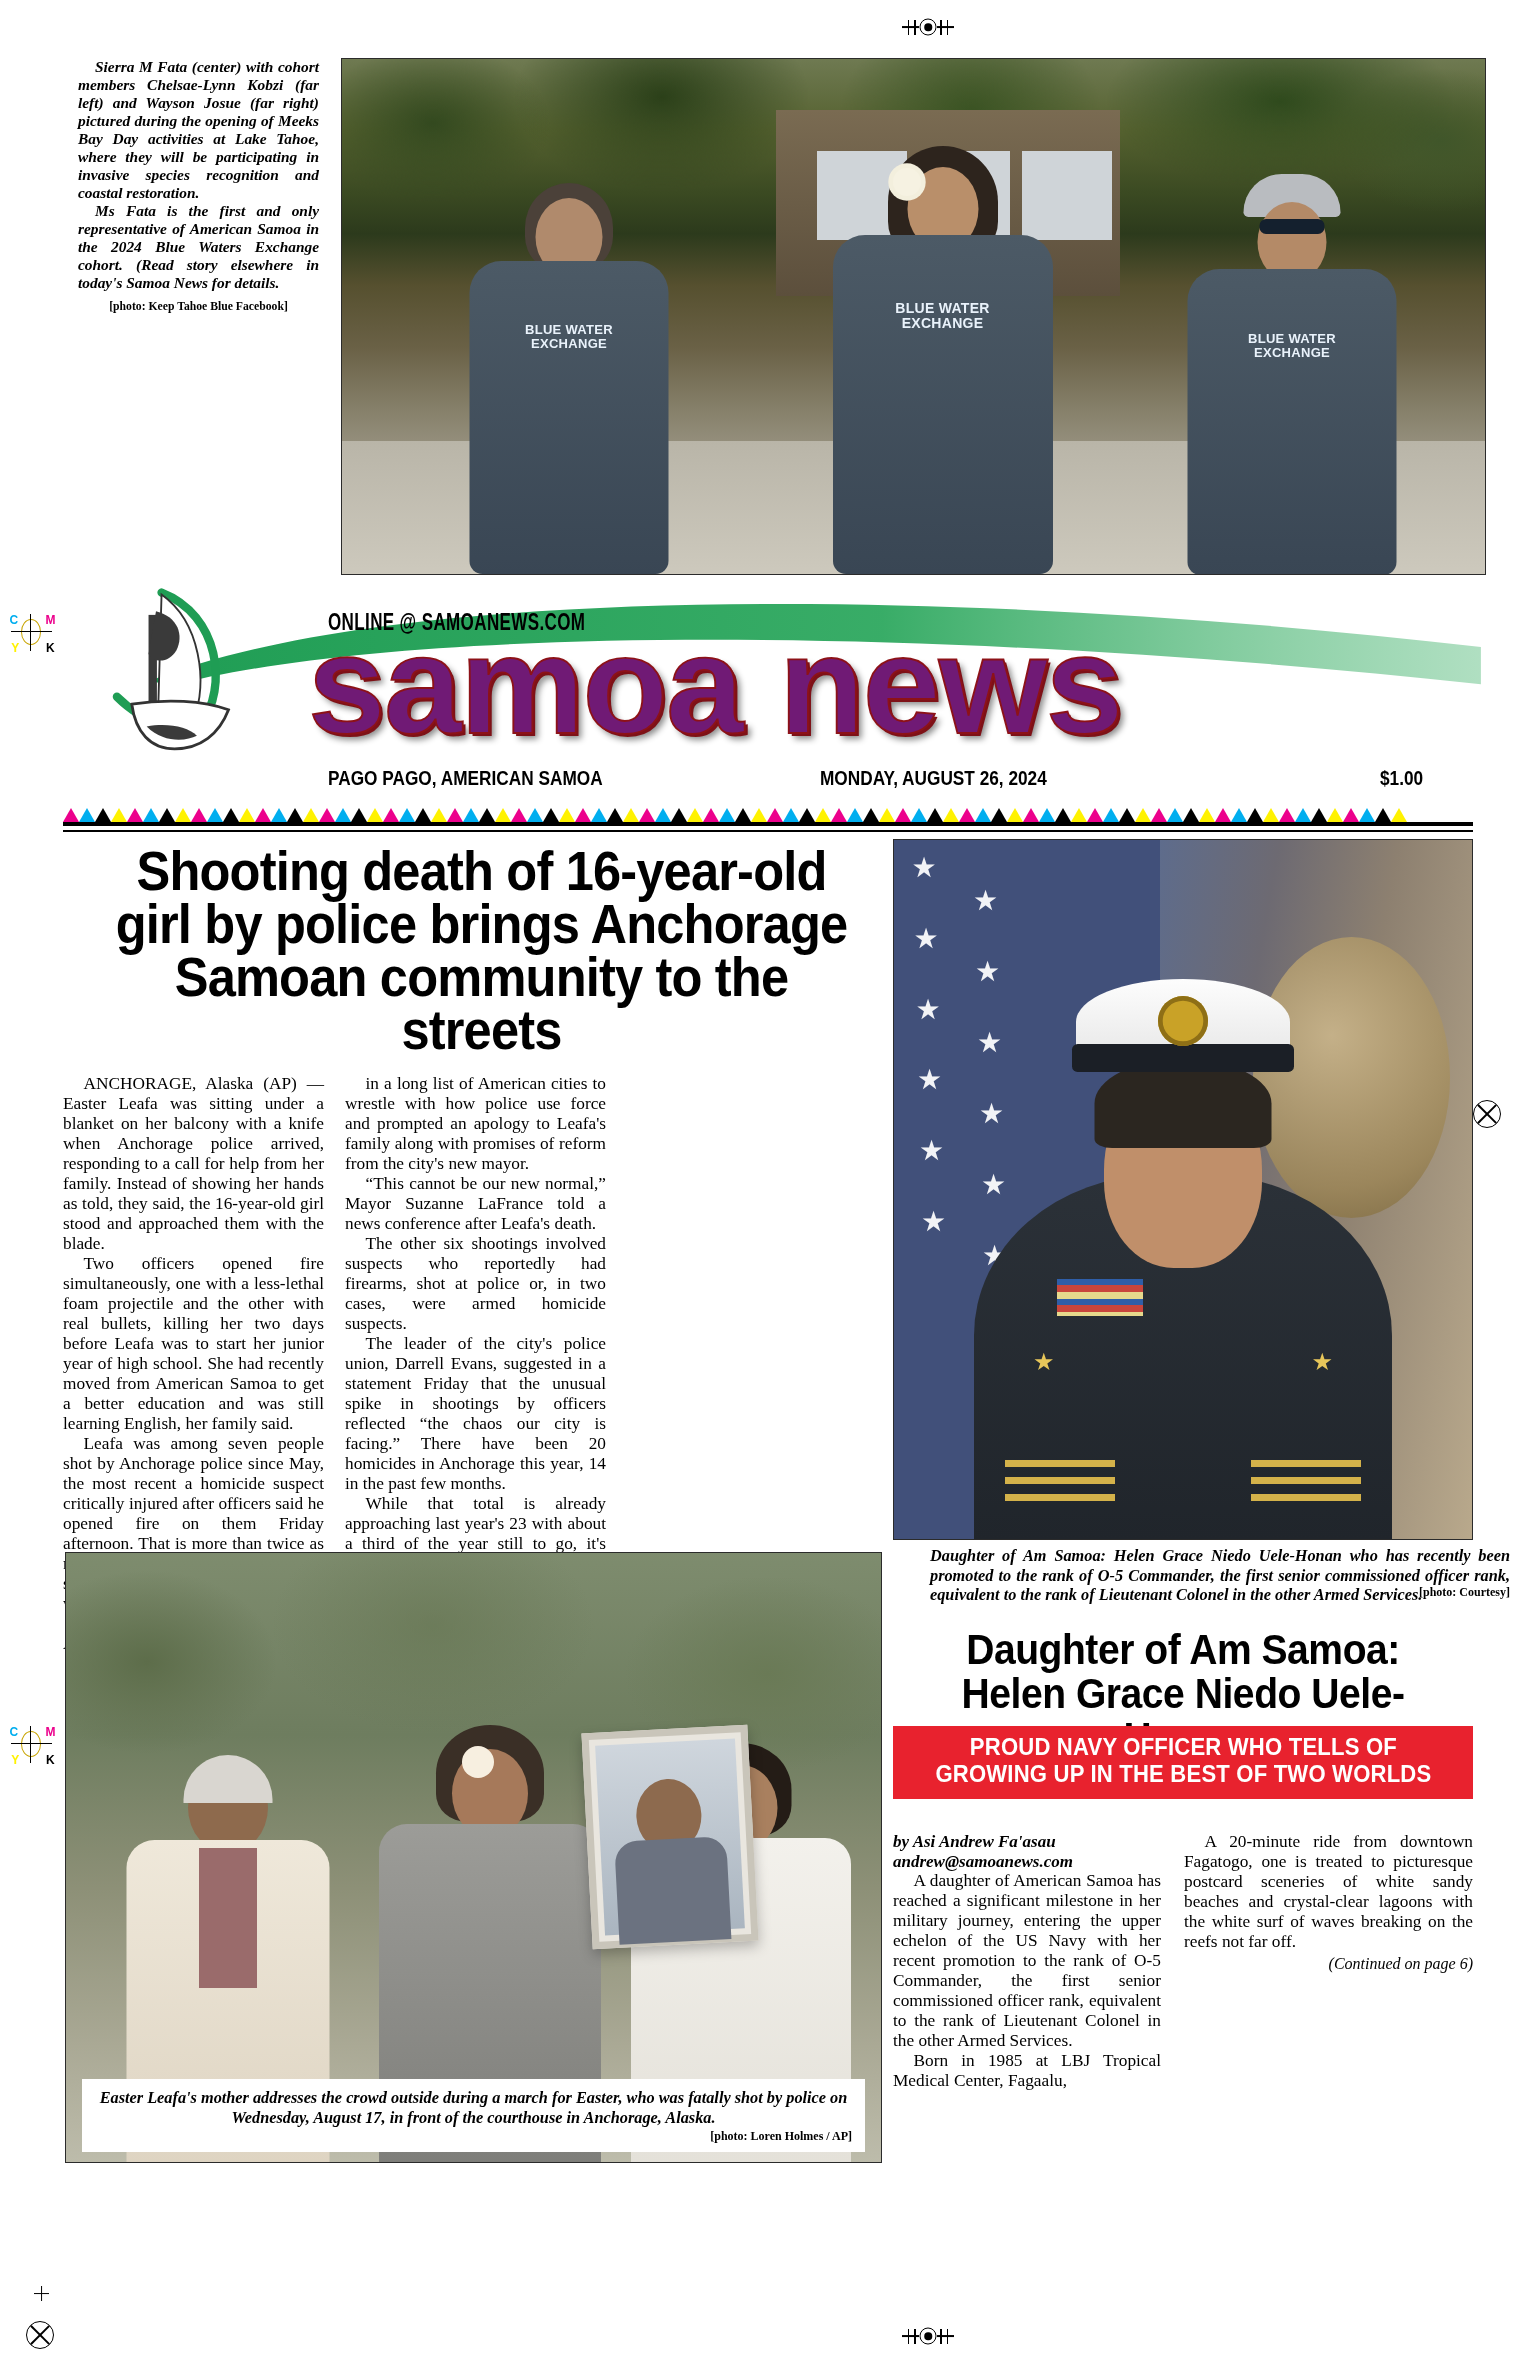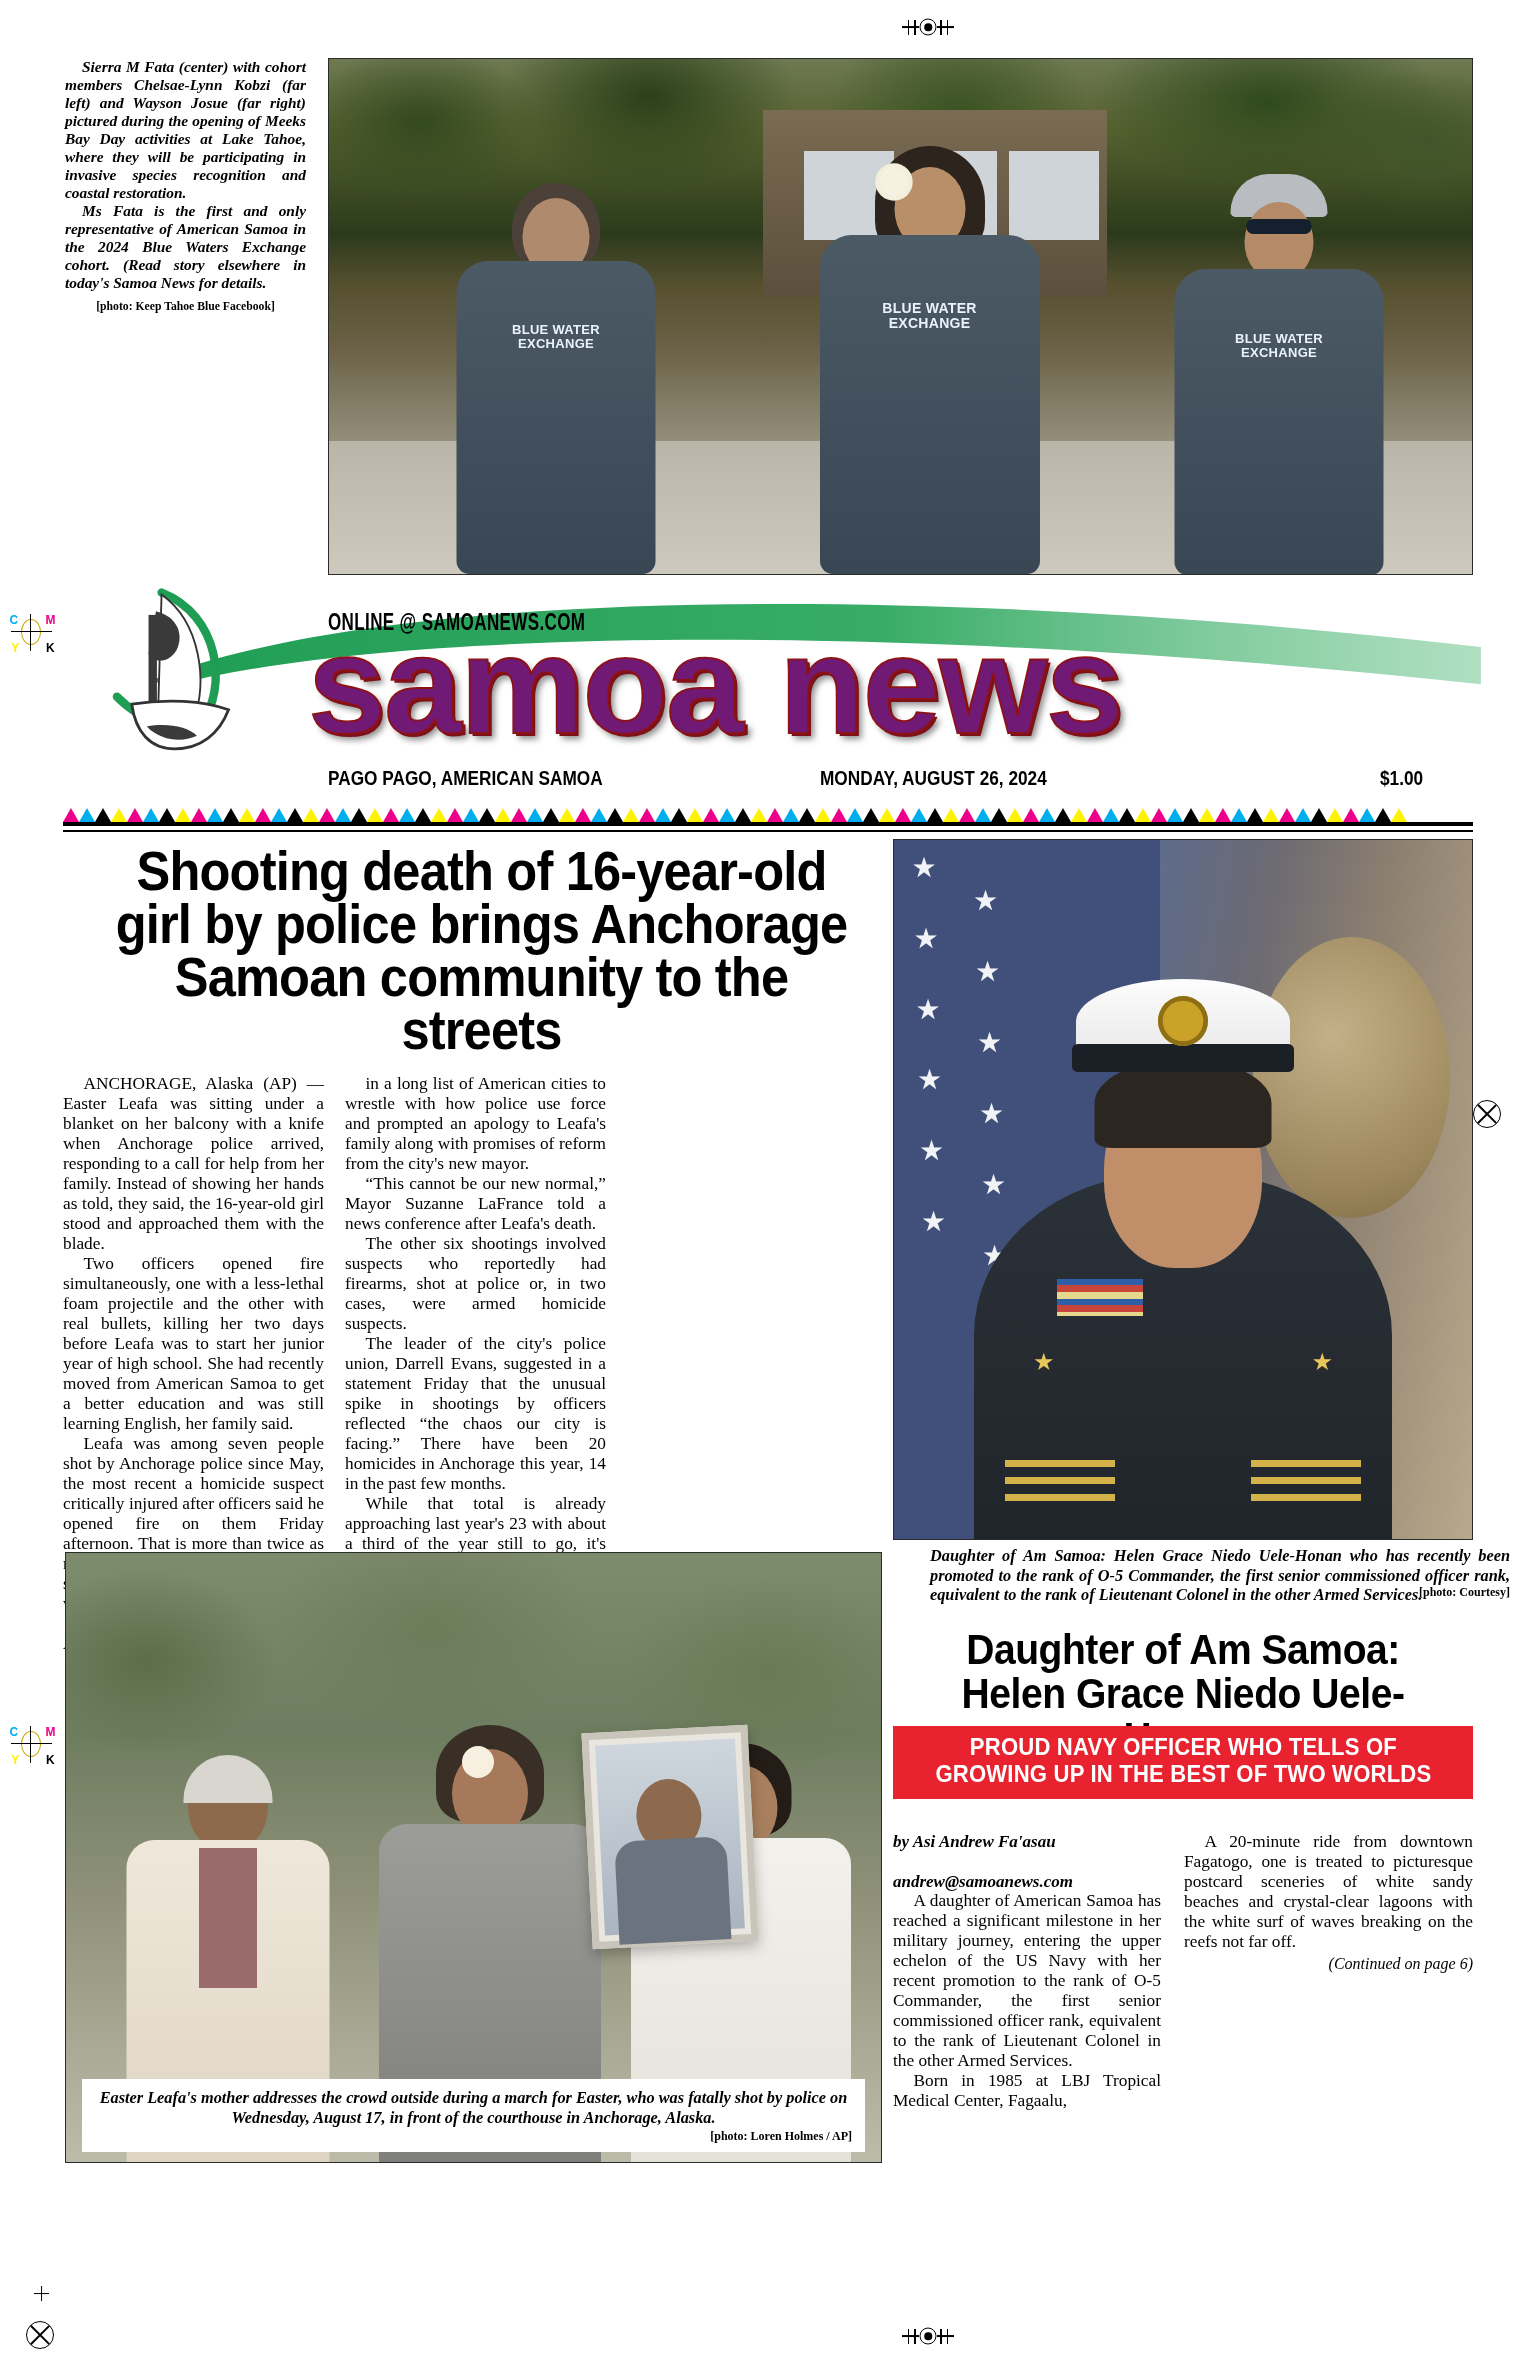--- a/index.html
+++ b/index.html
@@ -40,21 +40,21 @@
   .cmyk .ellipse { position:absolute; left:13px; top:11.2px; width:20.5px; height:26px;
                    border:1.4px solid #c8a400; border-radius:50%; }
   .cmyk .vline { position:absolute; left:22.4px; top:5.6px; width:1.4px; height:37px; background:#000; }
   .cmyk .hline { position:absolute; top:23px; left:3.7px; height:1.4px; width:41px; background:#000; }
   .cmyk .lc { position:absolute; left:1.9px;  top:5.6px;  color:#00AEEF; }
   .cmyk .lm { position:absolute; right:0px; top:5.6px;  color:#EC008C; }
   .cmyk .ly { position:absolute; left:3.7px;  bottom:1.9px; color:#FFF200; }
   .cmyk .lk { position:absolute; right:0.9px; bottom:1.9px; color:#000; }
 
   
-  .top-block { position:absolute; left:65px; top:58px; width:1408px; height:662px; }
+  .top-block { position:absolute; left:78px; top:58px; width:1408px; height:662px; }
   .top-caption { position:absolute; left:0; top:0; width:241px; }
   .top-caption p { margin:0 0 0 0; font-style:italic; font-weight:bold; font-size:15.4px;
      line-height:18px; text-align:justify; text-indent:17px; }
   .top-caption .credit { margin-top:5.6px; text-align:center; font-style:normal; font-weight:bold;
      font-size:11.7px; text-indent:0; }
 
   .photo { position:relative; overflow:hidden; background:#9aa2a6; }
   .photo .ph-border { position:absolute; inset:0; border:1.9px solid #2b2b2b; pointer-events:none; }
 
   .top-photo { position:absolute; left:263px; top:0; width:1145px; height:517px; }
@@ -435,21 +435,21 @@
   <h2 class="head2">Daughter of Am Samoa: Helen Grace Niedo Uele-Honan</h2>
 </div>
 
 <div class="redbar" style="position:absolute; left:893px; top:1726px; width:580px;">
   <div>PROUD NAVY OFFICER WHO TELLS OF</div>
   <div>GROWING UP IN THE BEST OF TWO WORLDS</div>
 </div>
 
 <div class="bodytext" style="position:absolute; left:893px; top:1832px; width:268px;">
   <p class="byline" style="text-indent:0;">by Asi Andrew Fa'asau</p>
-  <p class="byline" style="text-indent:0;margin-top:20px;">andrew@samoanews.com</p>
+  <p class="byline" style="text-indent:0;">andrew@samoanews.com</p>
   <p>A daughter of American Samoa has reached a significant milestone in her military journey, entering the upper echelon of the US Navy with her recent promotion to the rank of O-5 Commander, the first senior commissioned officer rank, equivalent to the rank of Lieutenant Colonel in the other Armed Services.</p>
   <p>Born in 1985 at LBJ Tropical Medical Center, Fagaalu,</p>
 </div>
 
 <div class="bodytext" style="position:absolute; left:1184px; top:1832px; width:289px;">
   <p>A 20-minute ride from downtown Fagatogo, one is treated to picturesque postcard sceneries of white sandy beaches and crystal-clear lagoons with the white surf of waves breaking on the reefs not far off.</p>
   <div class="contd">(Continued on page 6)</div>
 </div>
 
 <div class="photo bot-photo" style="left:65px; top:1552px; width:817px; height:611px;">

